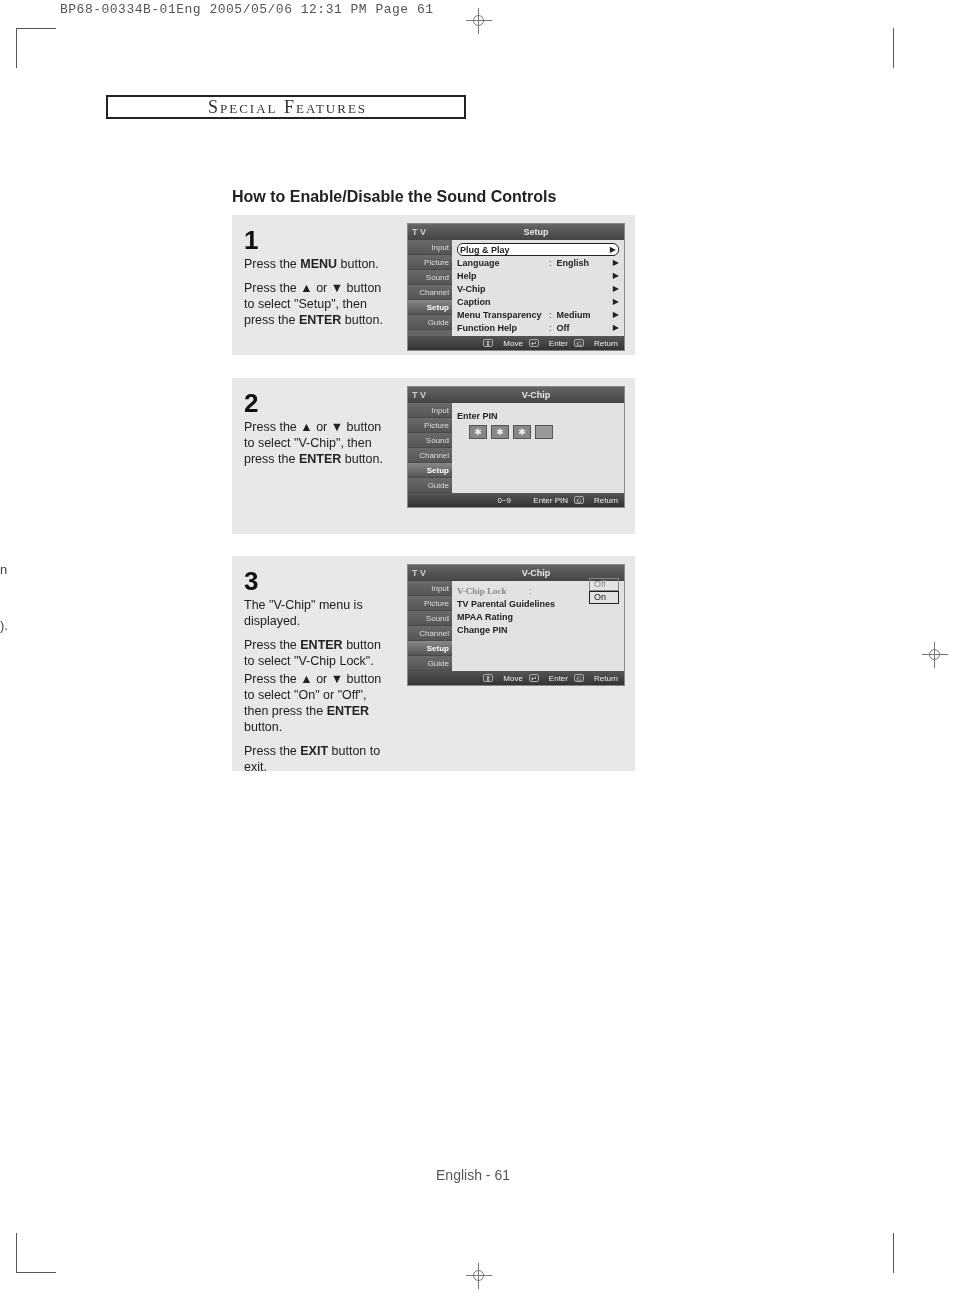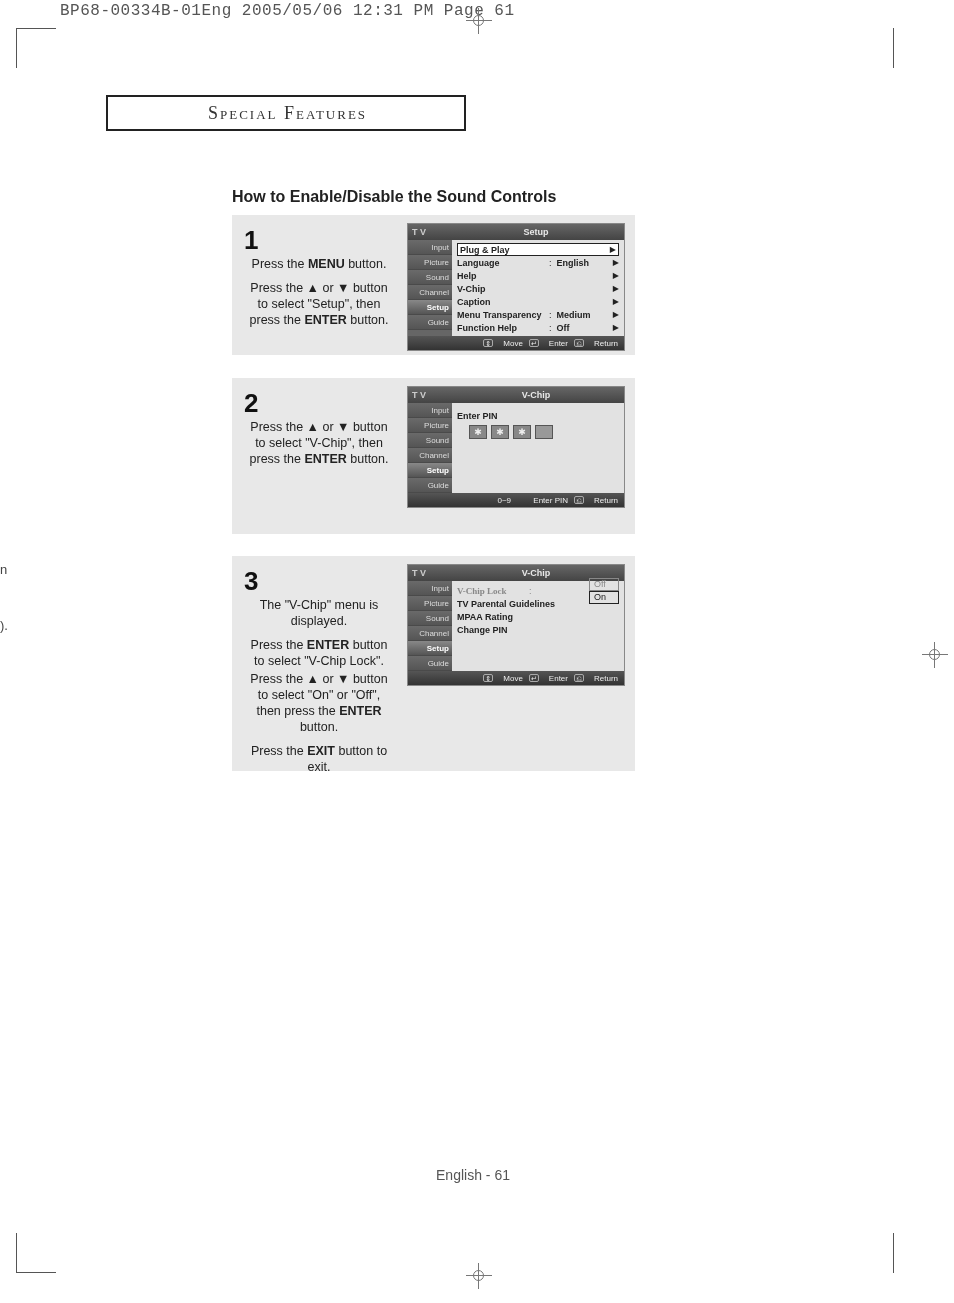--- a/index.html
+++ b/index.html
@@ -9,21 +9,21 @@
     width: 954px;
     height: 1303px;
     position: relative;
     font-size: 12px;
     color: #222;
   }
   .crop-header {
     position: absolute;
     top: 2px; left: 60px;
     font-family: "Courier New", monospace;
-    font-size: 16px;
+    font-size: 13px;
     color: #555;
     letter-spacing: 0.5px;
   }
   .crop-mark-top { position:absolute; top:14px; left:472px; width:14px;height:14px;}
   .crop-mark-top::before{content:"";position:absolute;left:6px;top:-6px;width:1px;height:26px;background:#777;}
   .crop-mark-top::after{content:"";position:absolute;left:-6px;top:6px;width:26px;height:1px;background:#777;}
   .crop-mark-top .circ{position:absolute;left:1px;top:1px;width:11px;height:11px;border:1px solid #777;border-radius:50%;}
   .crop-mark-bottom { position:absolute; bottom:20px; left:472px; width:14px;height:14px;}
   .crop-mark-bottom::before{content:"";position:absolute;left:6px;top:-6px;width:1px;height:26px;background:#777;}
   .crop-mark-bottom::after{content:"";position:absolute;left:-6px;top:6px;width:26px;height:1px;background:#777;}
@@ -38,21 +38,21 @@
   .corner.tr::before{content:"";position:absolute;right:0;top:0;height:40px;width:1px;background:#555;}
   .corner.bl{bottom:30px; left:16px; border-bottom:1px solid #555; border-left:1px solid #555;}
   .corner.br{bottom:30px; right:60px;}
   .corner.br::before{content:"";position:absolute;right:0;bottom:0;height:40px;width:1px;background:#555;}
 
   .edge-text { position:absolute; left:0; top:556px; font-size:13px; line-height:28px; color:#444;}
 
   .section-title-box {
     position:absolute;
     left:106px; top:95px;
-    width:360px; height:36px;
+    width:360px; height:24px;
     border:2px solid #222;
     display:flex; align-items:center;
     padding-left:100px;
     font-family: "Times New Roman", serif;
     font-variant: small-caps;
     letter-spacing: 2px;
     font-size:18px;
     color:#333;
   }
 
@@ -69,21 +69,21 @@
     left:232px;
     width:403px;
     background:#e8e8e8;
     padding:10px 12px 12px 12px;
   }
   .step-block.s1{top:215px; height:140px;}
   .step-block.s2{top:378px; height:156px;}
   .step-block.s3{top:556px; height:215px;}
 
   .step-num{font-size:26px; font-weight:bold; font-family:Arial; color:#111;}
-  .step-text{font-size:12.5px; line-height:16px; color:#222; width:150px;text-align:center;}
+  .step-text{font-size:12.5px; line-height:16px; color:#222; width:150px;}
   .step-text p{margin-bottom:8px;}
   .step-text b{font-weight:bold;}
 
   
   .osd {
     position:absolute;
     right:10px; top:8px;
     width:218px;
     border:1px solid #888;
     background:#ddd;
@@ -106,21 +106,21 @@
   .osd .sidebar{width:44px;background:#666;display:flex;flex-direction:column;}
   .osd .sidebar .sb-item{
     height:15px;display:flex;align-items:center;justify-content:flex-end;
     padding-right:3px;font-size:8px;color:#ddd;
     background:linear-gradient(#6a6a6a,#555);
     border-bottom:1px solid #4a4a4a;
     padding-left:26px;
   }
   .osd .sidebar .sb-item.active{background:linear-gradient(#888,#555);color:#fff;font-weight:bold;}
   .osd .content{flex:1;background:#e2e2e2;color:#222;padding:3px 5px 2px 5px;font-size:9px;}
-  .osd .content .row{display:flex;align-items:center;height:13px;position:relative;}
+  .osd .content .row{display:flex;align-items:center;height:13px;position:relative;border-radius:6px;}
   .osd .content .row.sel{border:1px solid #222;background:#fff;padding:0 2px;height:13px;}
   .osd .content .row .lbl{flex:0 0 92px;font-weight:bold;font-size:9px;}
   .osd .content .row .val{flex:0 0 42px;font-weight:bold;font-size:9px;}
   .osd .content .row .arr{margin-left:auto;font-size:8px;color:#222;}
   .osd .footer{
     height:14px;background:linear-gradient(#555,#333);
     display:flex;align-items:center;justify-content:flex-end;
     gap:6px;padding:0 6px;font-size:8px;color:#eee;
   }
   .osd .footer .fbtn{display:flex;align-items:center;gap:10px;}

